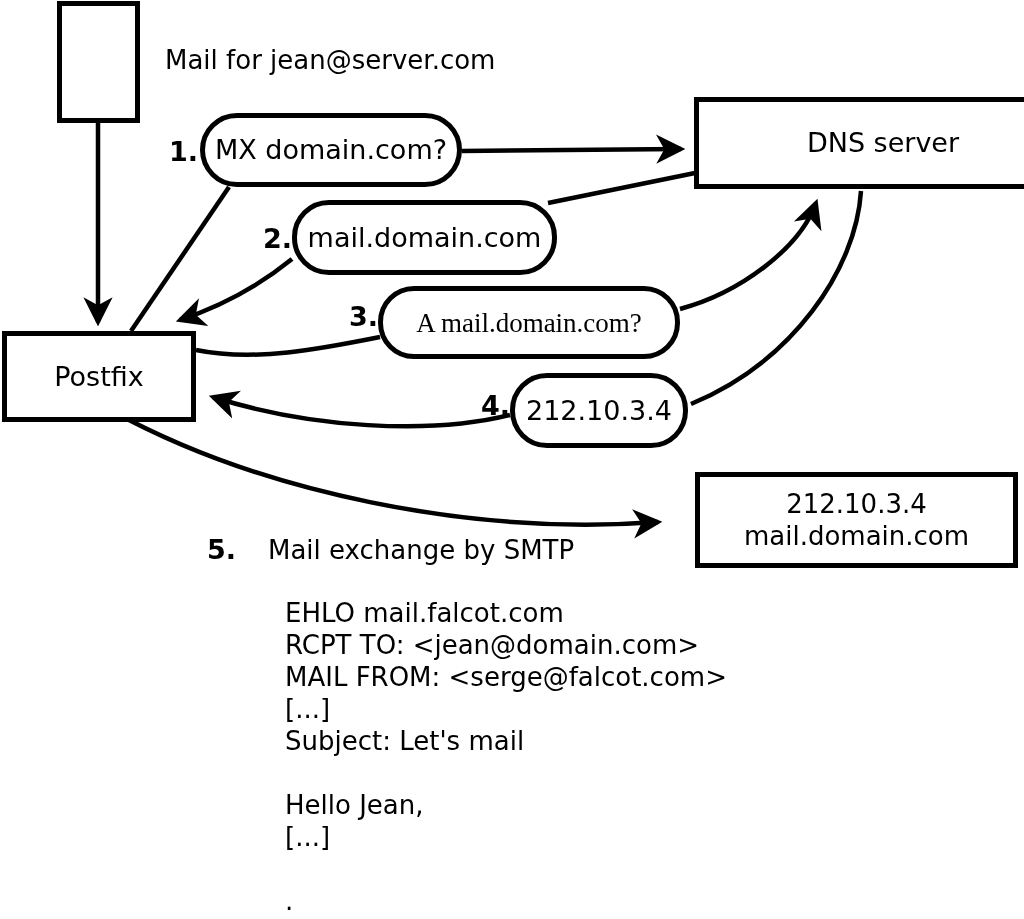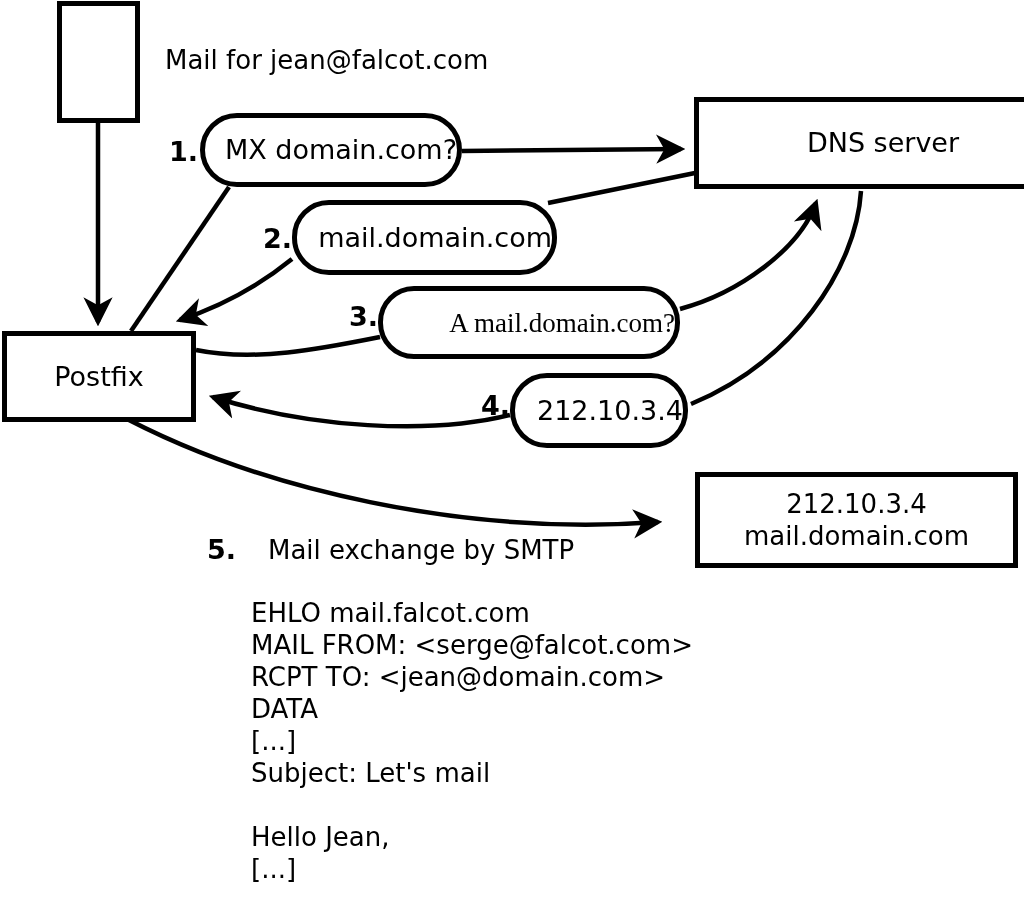--- a/index.html
+++ b/index.html
@@ -15,28 +15,28 @@
     color:var(--text);
   }
   #stage{position:absolute;left:0;top:0;width:1024px;height:919px;}
   svg.arrows{position:absolute;left:0;top:0;z-index:1;color:var(--line);}
   .node{
     position:absolute;z-index:2;
     border:5px solid var(--line);background:var(--background);
     display:flex;align-items:center;justify-content:center;
     font-size:27px;line-height:32px;text-align:center;
   }
-  .pill{border-radius:37px;justify-content:flex-end;}
+  .pill{border-radius:37px;}
   .plain-label{position:absolute;z-index:3;font-size:26px;white-space:nowrap;}
   .step-num{
     position:absolute;z-index:3;font-size:27px;font-weight:bold;
     width:42px;text-align:right;white-space:nowrap;
   }
   .smtp-block{position:absolute;z-index:3;}
-  .smtp-line{height:32px;font-size:26px;line-height:32px;white-space:pre;}
+  .smtp-line{height:32px;font-size:26px;line-height:32px;white-space:pre;margin-left:34px;}
   .stack{display:flex;flex-direction:column;align-items:center;}
 </style>
 </head>
 <body>
 
 <div id="stage">
 
   <svg class="arrows" width="1024" height="919" viewBox="0 0 1024 919">
     <defs>
       <marker id="arrow" viewBox="0 0 10 10" refX="8.5" refY="5" markerWidth="6.5" markerHeight="7" orient="auto-start-reverse">
@@ -89,29 +89,28 @@
   <div class="node pill" style="left:510px;top:373px;width:178px;height:75px;">
     <span>212.10.3.4</span>
   </div>
 
   <div class="step-num" style="left:156px;top:136px;">1.</div>
   <div class="step-num" style="left:250px;top:223px;">2.</div>
   <div class="step-num" style="left:336px;top:301px;">3.</div>
   <div class="step-num" style="left:468px;top:390px;">4.</div>
   <div class="step-num" style="left:194px;top:534px;">5.</div>
 
-  <div class="plain-label" style="left:165px;top:45px;">Mail for jean@falcot.com</div>
+  <div class="plain-label" style="left:165px;top:45px;">Mail for jean@server.com</div>
 
   <div class="plain-label" style="left:252px;top:535px;margin-left:16px;">Mail exchange by SMTP</div>
 
   <div class="smtp-block" style="left:251px;top:597px;">
     <div class="smtp-line">EHLO mail.falcot.com</div>
+    <div class="smtp-line">RCPT TO: &lt;jean@domain.com&gt;</div>
     <div class="smtp-line">MAIL FROM: &lt;serge@falcot.com&gt;</div>
-    <div class="smtp-line">RCPT TO: &lt;jean@domain.com&gt;</div>
-    <div class="smtp-line">DATA</div>
     <div class="smtp-line">[...]</div>
     <div class="smtp-line">Subject: Let's mail</div>
     <div class="smtp-line"></div>
     <div class="smtp-line">Hello Jean,</div>
     <div class="smtp-line">[...]</div>
     <div class="smtp-line"></div>
     <div class="smtp-line">.</div>
   </div>
 
 </div>

